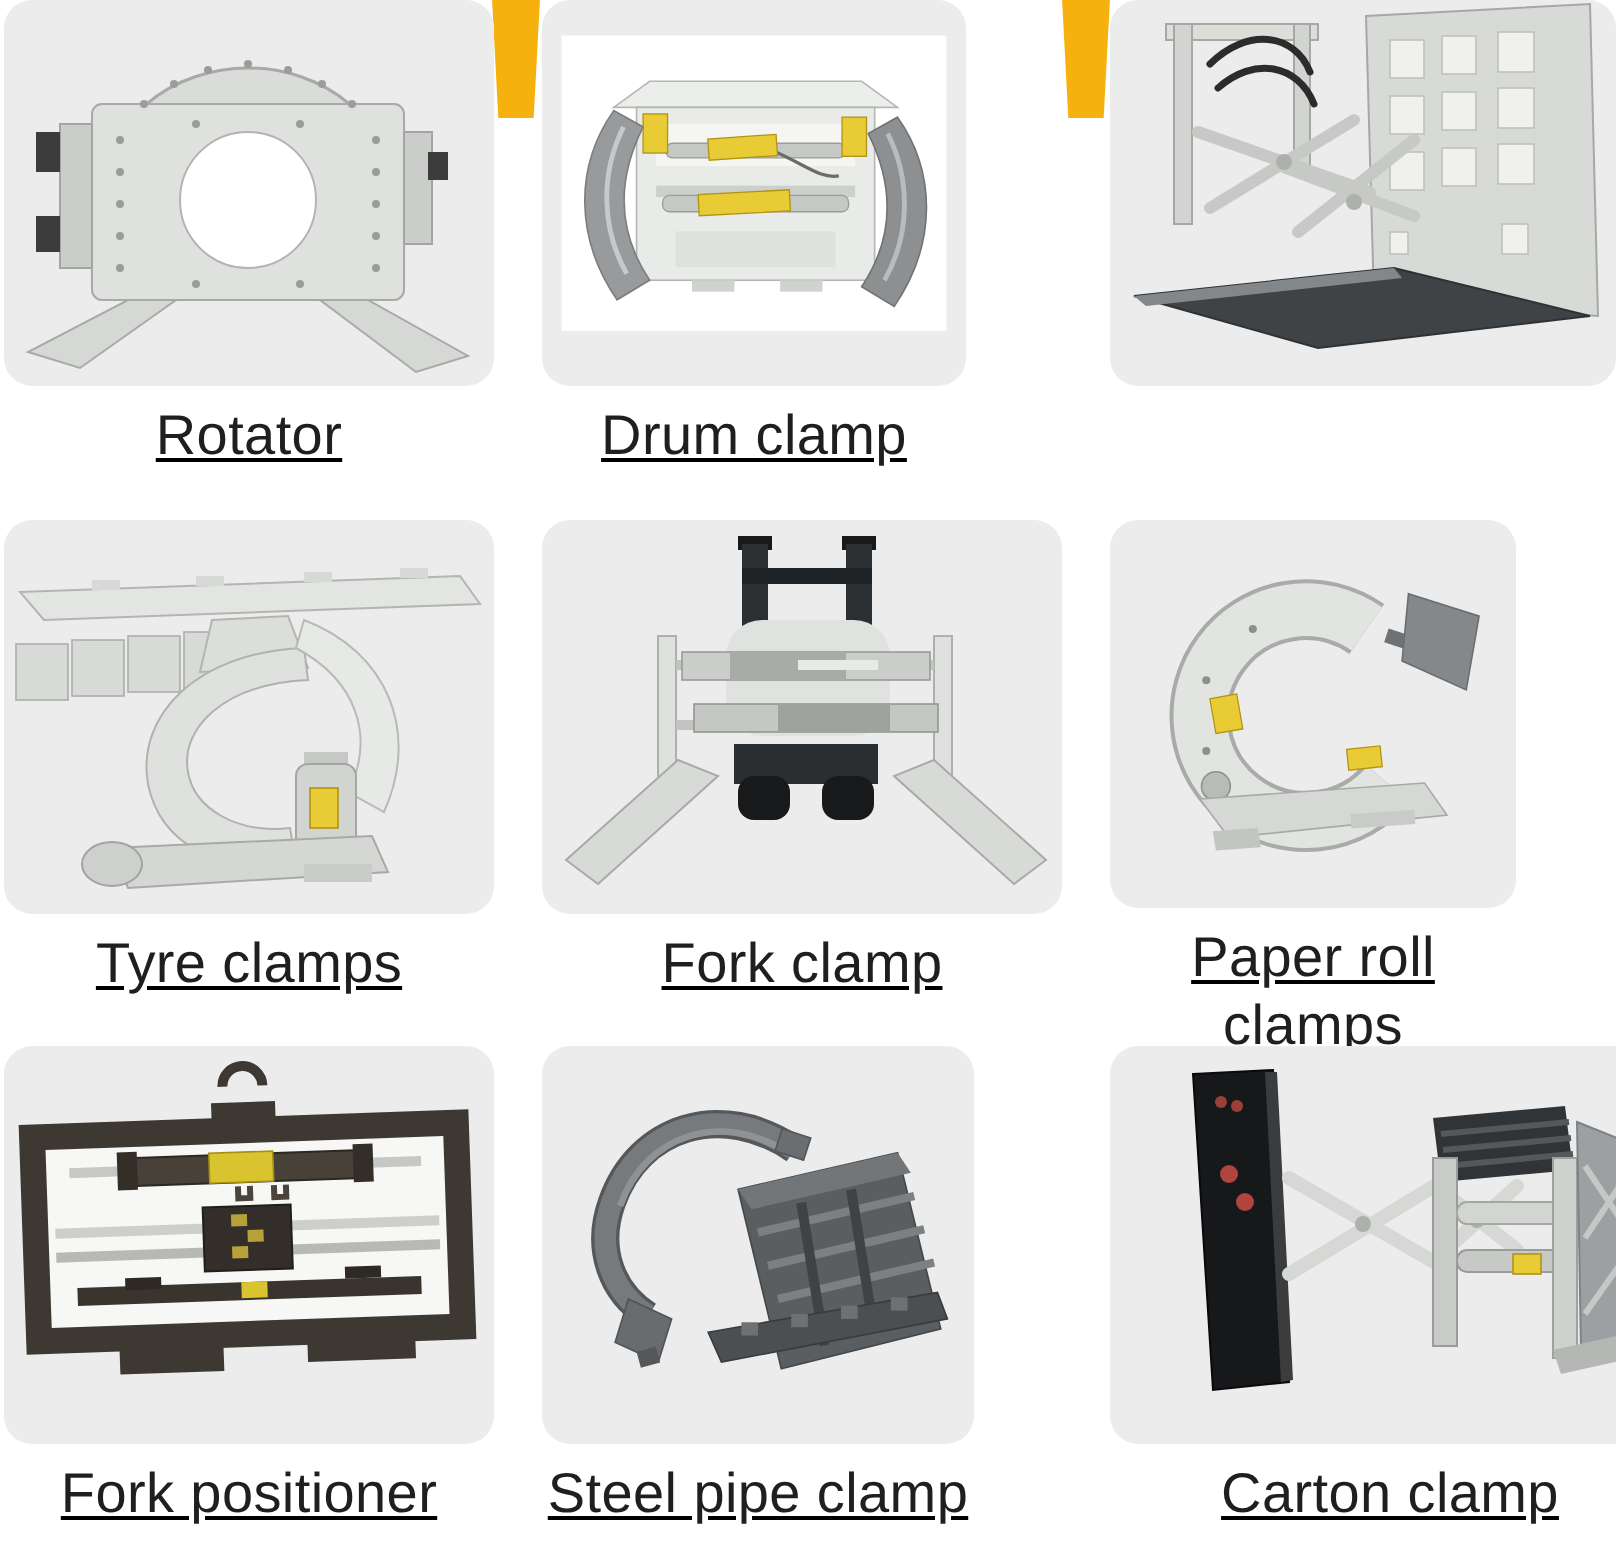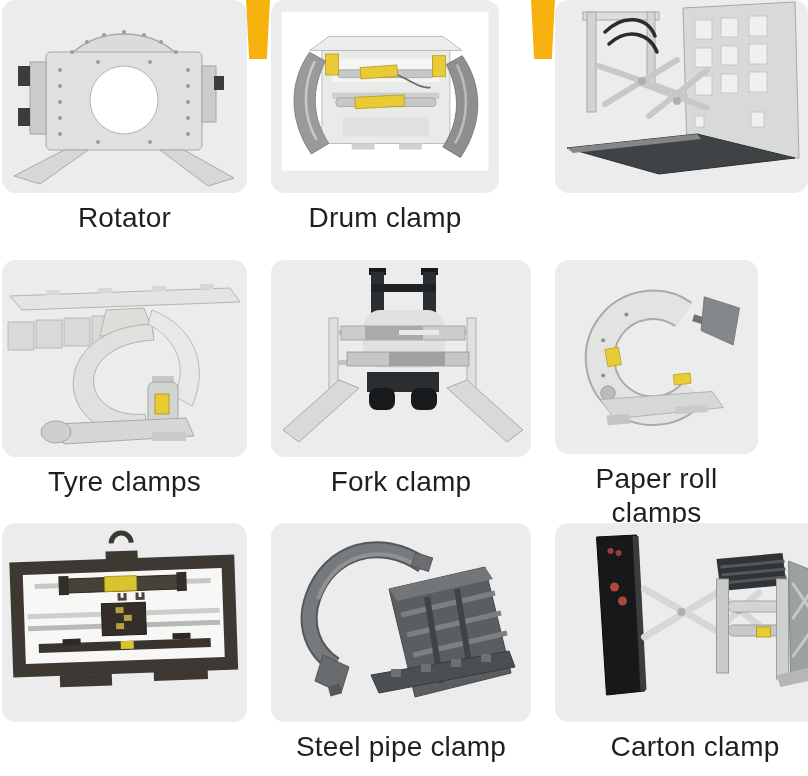--- a/index.html
+++ b/index.html
@@ -1,20 +1,20 @@
 <!DOCTYPE html>
 <html><head>
 <meta charset="utf-8">
 <style>
   html,body{margin:0;padding:0;background:#ffffff;}
   #stage{position:relative;width:808px;height:776px;background:#ffffff;overflow:hidden;
          font-family:"Liberation Sans","DejaVu Sans",sans-serif;}
   .accent-strip{position:absolute;top:0;height:59px;background:#F6B10E;
          clip-path:polygon(4% 0,96% 0,84% 100%,16% 100%);}
-  figure.cell{position:absolute;margin:0;}
+  figure.cell{position:absolute;margin:0;text-decoration:underline;}
   .card{width:100%;background:#ececec;border-radius:14px;overflow:hidden;position:relative;}
   .card svg{display:block;width:100%;height:100%;}
   figcaption{margin-top:8px;text-align:center;font-size:28px;line-height:34px;
          color:#1f1f1f;letter-spacing:0.2px;}
 </style>
 </head>
 <body>
 
 <div id="stage">
 
@@ -55,21 +55,21 @@
           <circle cx="96" cy="142" r="2"></circle>
             <circle cx="148" cy="142" r="2"></circle>
         </g>
         <polygon points="62,150 86,150 38,184 12,176" fill="#d6d8d5" stroke="#a8aaa7"></polygon>
         <polygon points="158,150 182,150 232,178 206,186" fill="#d6d8d5" stroke="#a8aaa7"></polygon>
       </svg>
     </div>
     <figcaption>Rotator</figcaption>
   </figure>
 
-  <figure class="cell" style="left:271px;top:0;width:228px;">
+  <figure class="cell" style="left:271px;top:0;width:212px;">
     <div class="card" style="height:193px;">
       <svg viewBox="0 0 260 193">
         <rect x="12" y="0" width="236" height="181" fill="#ffffff"></rect>
         <polygon points="66,28 196,28 218,44 44,44" fill="#eceeeb" stroke="#b5b7b4"></polygon>
         <rect x="58" y="44" width="146" height="106" fill="#e9ebe8" stroke="#b5b7b4"></rect>
         <rect x="70" y="54" width="122" height="26" fill="#f5f6f4"></rect>
         <rect x="70" y="92" width="122" height="7" fill="#cdcfcc"></rect>
         <rect x="82" y="120" width="98" height="22" fill="#dfe1de"></rect>
         <rect x="76" y="66" width="110" height="9" rx="4" fill="#c6c8c5" stroke="#9a9c99" stroke-width="0.8"></rect>
         <rect x="74" y="98" width="114" height="10" rx="4" fill="#c6c8c5" stroke="#9a9c99" stroke-width="0.8"></rect>
@@ -232,23 +232,24 @@
             <rect x="114" y="100" width="8" height="6" fill="#b7a23a"></rect>
           <rect x="36" y="118" width="172" height="9" fill="#3a342e"></rect>
           <rect x="60" y="114" width="18" height="6" fill="#2e2924"></rect>
             <rect x="170" y="112" width="18" height="6" fill="#2e2924"></rect>
           <rect x="118" y="118" width="13" height="8" fill="#d9c32f"></rect>
           <rect x="56" y="150" width="52" height="12" fill="#3e3832"></rect>
           <rect x="150" y="147" width="54" height="12" fill="#3e3832"></rect>
         </g>
       </svg>
     </div>
-  </figure>
-
-  <figure class="cell" style="left:271px;top:523px;width:260px;">
+    <figcaption>Fork positioner</figcaption>
+  </figure>
+
+  <figure class="cell" style="left:271px;top:523px;width:216px;">
     <div class="card" style="height:199px;">
       <svg viewBox="0 0 260 199">
         <path d="M152,42 C108,12 58,28 42,74 C32,102 42,128 64,142" stroke="#55585b" stroke-width="17" fill="none"></path>
         <path d="M152,42 C108,12 58,28 42,74 C32,102 42,128 64,142" stroke="#777a7d" stroke-width="13" fill="none"></path>
         <path d="M148,44 C108,18 62,33 47,76" stroke="#8f9295" stroke-width="4" fill="none"></path>
         <polygon points="52,132 78,144 70,170 44,158" fill="#696c6f" stroke="#515457"></polygon>
         <rect x="58" y="162" width="12" height="10" fill="#55585b" transform="rotate(-15 64 167)"></rect>
         <rect x="142" y="32" width="18" height="14" fill="#6b6e71" stroke="#54575a" transform="rotate(18 151 39)"></rect>
         <polygon points="118,66 214,44 240,150 144,174" fill="#5a5e61" stroke="#44484b"></polygon>
         <polygon points="118,66 214,44 222,56 126,78" fill="#727679"></polygon>

